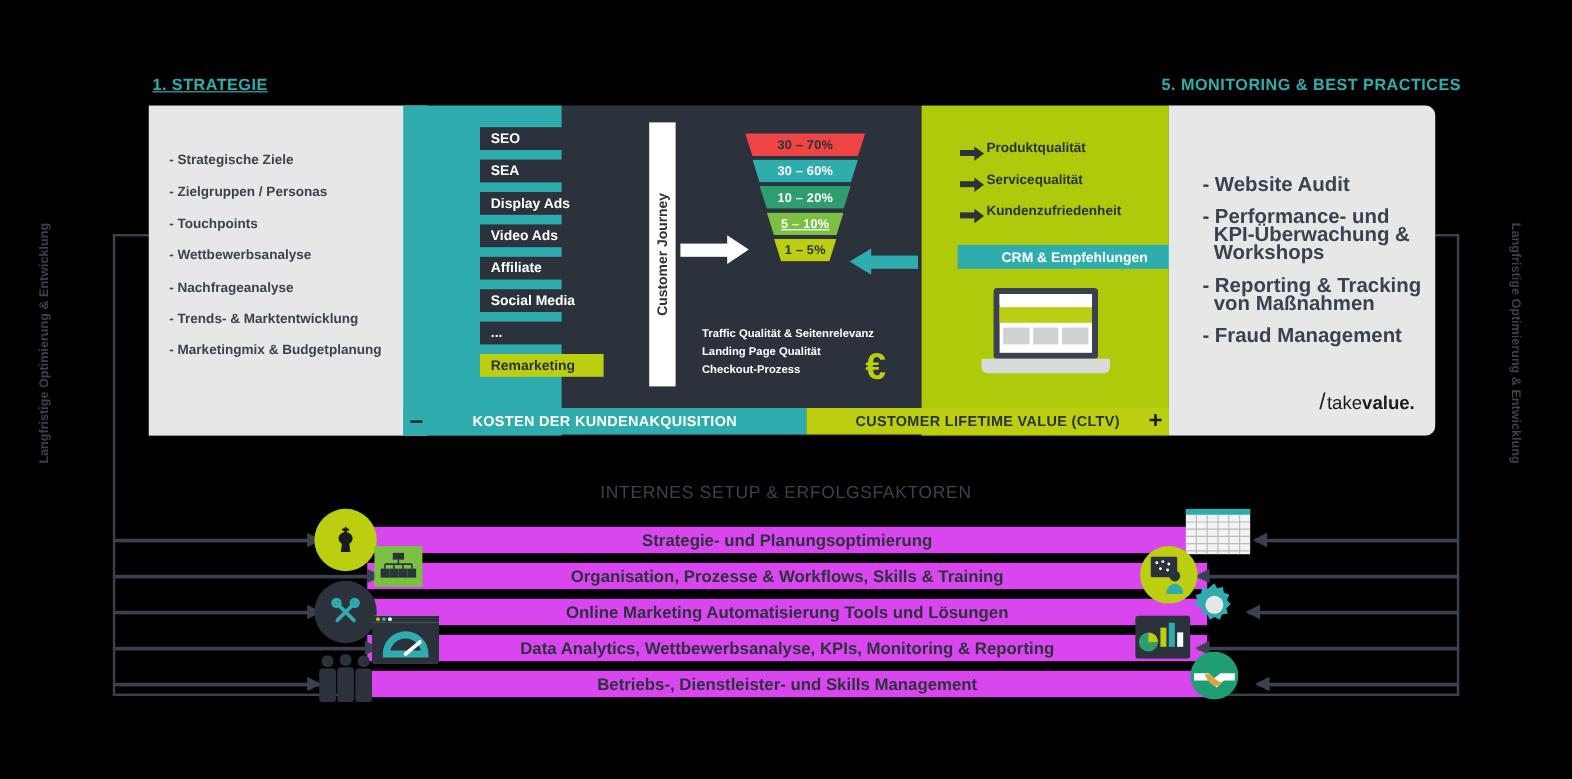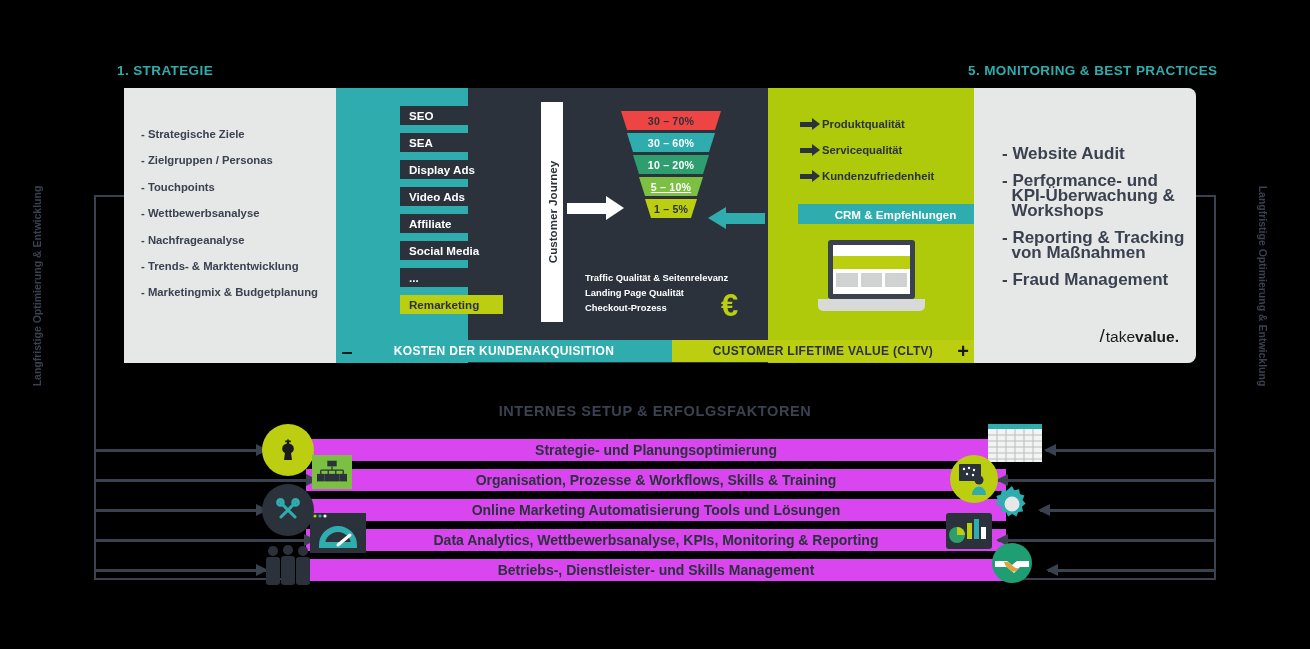--- a/index.html
+++ b/index.html
@@ -12,21 +12,21 @@
   #stage { position: relative; width: 1310px; height: 649px; background: #000; }
 
   
   .sec-head {
     position: absolute;
     color: #2FADAE;
     font-size: 13.5px;
     font-weight: bold;
     letter-spacing: .4px;
   }
-  #head-strategie { left: 117px; top: 63px; }
+  #head-strategie { left: 127px; top: 63px; text-decoration: underline; }
   #head-monitoring { left: 968px; top: 63px; }
 
   
   #board {
     position: absolute; left: 124px; top: 88px;
     width: 1072px; height: 275px;
     background: #2B323C;
     border-radius: 0 8px 8px 0;
   }
 
@@ -101,21 +101,21 @@
   #funnel-notes {
     position: absolute; left: 461px; top: 182px;
     color: #FFFFFF; font-size: 9.4px; font-weight: bold; line-height: 15px;
   }
 
   
   #panel-green {
     position: absolute; left: 644px; top: 0; width: 206px; height: 100%;
     background: #AFCA0B;
   }
-  .gq { position: absolute; left: 32px; display: flex; align-items: center; }
+  .gq { position: absolute; left: 32px; display: flex; align-items: flex-end; }
   .gq .ga {
     position: relative; width: 13px; height: 5px; background: #2B323C; margin-right: 9px;
   }
   .gq .ga:after {
     content: ""; position: absolute; right: -7px; top: -3.5px;
     border-left: 8px solid #2B323C;
     border-top: 6px solid transparent; border-bottom: 6px solid transparent;
   }
   .gq span { color: #2B323C; font-size: 11.3px; font-weight: bold; }
 
@@ -193,21 +193,21 @@
   #vright { left: 1163px; top: 280px; transform: rotate(90deg); transform-origin: center; }
 
   
   .loopframe { position: absolute; border: 2.5px solid #3A4250; }
   #loop-left  { left: 94px;  top: 195px; width: 200px; height: 385px; border-right: none; }
   #loop-right { left: 1016px; top: 195px; width: 200px; height: 385px; border-left: none; }
 
   
   #bottom-title {
     position: absolute; left: 0; top: 403px; width: 1310px; text-align: center;
-    color: #3A4250; font-size: 14.5px; font-weight: bold; letter-spacing: .6px;
+    color: #3A4250; font-size: 14.5px; font-weight: normal; letter-spacing: .6px;
   }
   .brow {
     position: absolute; left: 306px; width: 700px; height: 22px;
     background: #d946ef; display: flex; align-items: center; justify-content: center;
     color: #2B323C; font-size: 14px; font-weight: bold;
   }
   .bline-l, .bline-r {
     position: absolute; height: 3px; background: #3A4250;
   }
   .bline-l:after {

